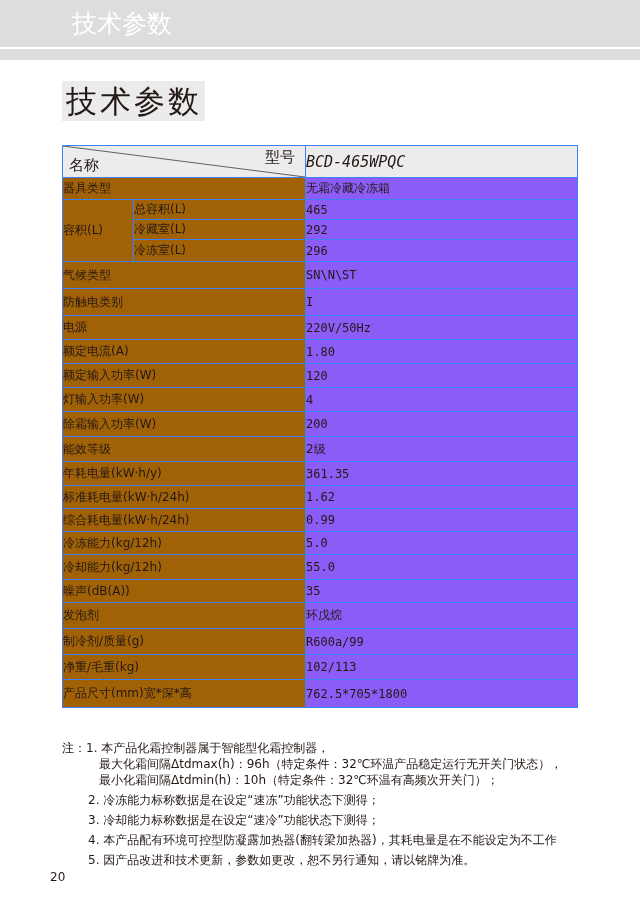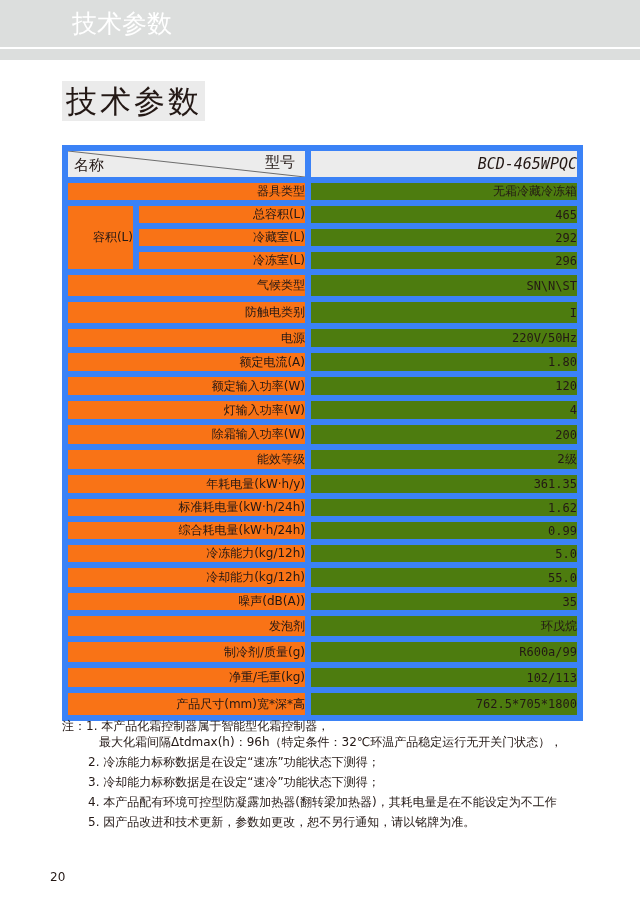--- a/index.html
+++ b/index.html
@@ -9,31 +9,31 @@
   }
   .top-band { position:absolute; left:0; top:0; width:640px; height:47px; background:#dcdedd; }
   .top-band-title { position:absolute; left:72px; top:7px; font-size:25px; color:#ffffff; letter-spacing:0px; }
   .top-gap { position:absolute; left:0; top:47px; width:640px; height:2px; background:#ffffff; }
   .top-strip { position:absolute; left:0; top:49px; width:640px; height:11px; background:#dcdedd; }
 
   .page-title-box { position:absolute; left:62px; top:81px; width:143px; height:40px; background:#ebebeb; }
   .page-title { position:absolute; left:4px; top:0px; font-size:31px; line-height:40px; letter-spacing:3px; color:#231815; }
 
   .spec-table { position:absolute; left:62px; top:145px; width:515px; border-collapse:collapse; table-layout:fixed; font-size:12px; }
-  .spec-table td { border:6px solid #3b82f6; padding:0; text-align:right; vertical-align:middle; }
-  .spec-table td.lbl { background:#f97316;margin-left:8px; }
-  .spec-table td.val { background:#4d7c0f; }
+  .spec-table td { border:1px solid #3b82f6; padding:0; text-align:left; vertical-align:middle; }
+  .spec-table td.lbl { background:#a16207;margin-left:8px; }
+  .spec-table td.val { background:#8b5cf6; }
   .hdr-cell { position:relative; background:#ececec; }
   .hdr-diag { position:absolute; left:0; top:0; width:100%; height:100%; }
   .hdr-name { position:absolute; left:6px; bottom:2px; font-size:15px; }
   .hdr-model { position:absolute; right:10px; top:2px; font-size:15px; }
   .hdr-val { background:#ececec !important; font-size:15px; font-family:"DejaVu Sans Mono","Liberation Mono",monospace;font-style:italic; }
   .mono { font-family:"DejaVu Sans Mono","Liberation Mono",monospace;margin-left:16px; }
 
-  .notes { position:absolute; left:62px; top:718px; width:530px; font-size:12px; line-height:16px; color:#231815; }
+  .notes { position:absolute; left:62px; top:740px; width:530px; font-size:12px; line-height:16px; color:#231815; }
   .note-line { white-space:nowrap; }
   .note-indent2 { padding-left:37px; }
   .note-num { padding-left:26px; }
   .note-gap { margin-top:4px; }
 
   .page-number { position:absolute; left:50px; top:870px; font-size:12px; color:#231815; }
 </style>
 </head>
 <body>
 
@@ -154,19 +154,20 @@
         <td class="val mono">762.5*705*1800</td>
       </tr>
 </tbody>
   </table>
 
 <div class="notes">
   <div class="note-line">
     <span>注：</span><span>1. 本产品化霜控制器属于智能型化霜控制器，</span>
   </div>
   <div class="note-line note-indent2">最大化霜间隔Δtdmax(h)：96h（特定条件：32℃环温产品稳定运行无开关门状态），</div>
+  <div class="note-line note-indent2">最小化霜间隔Δtdmin(h)：10h（特定条件：32℃环温有高频次开关门）；</div>
   <div class="note-line note-num note-gap">2. 冷冻能力标称数据是在设定“速冻”功能状态下测得；</div>
   <div class="note-line note-num note-gap">3. 冷却能力标称数据是在设定“速冷”功能状态下测得；</div>
   <div class="note-line note-num note-gap">4. 本产品配有环境可控型防凝露加热器(翻转梁加热器)，其耗电量是在不能设定为不工作</div>
   <div class="note-line note-num note-gap">5. 因产品改进和技术更新，参数如更改，恕不另行通知，请以铭牌为准。</div>
 </div>
 
 <div class="page-number">20</div>
 
 </body></html>

